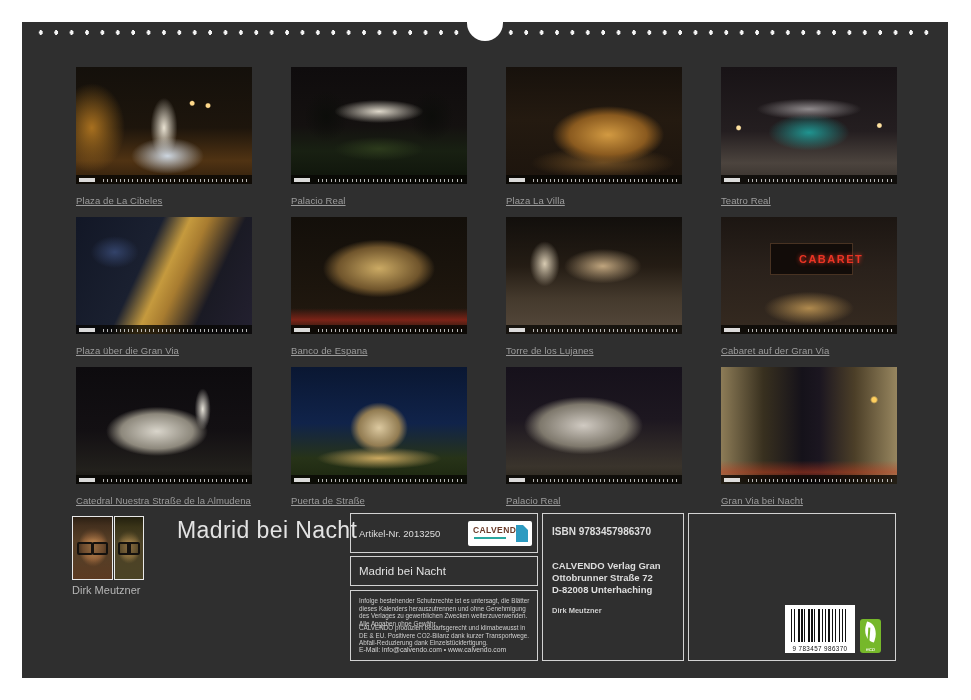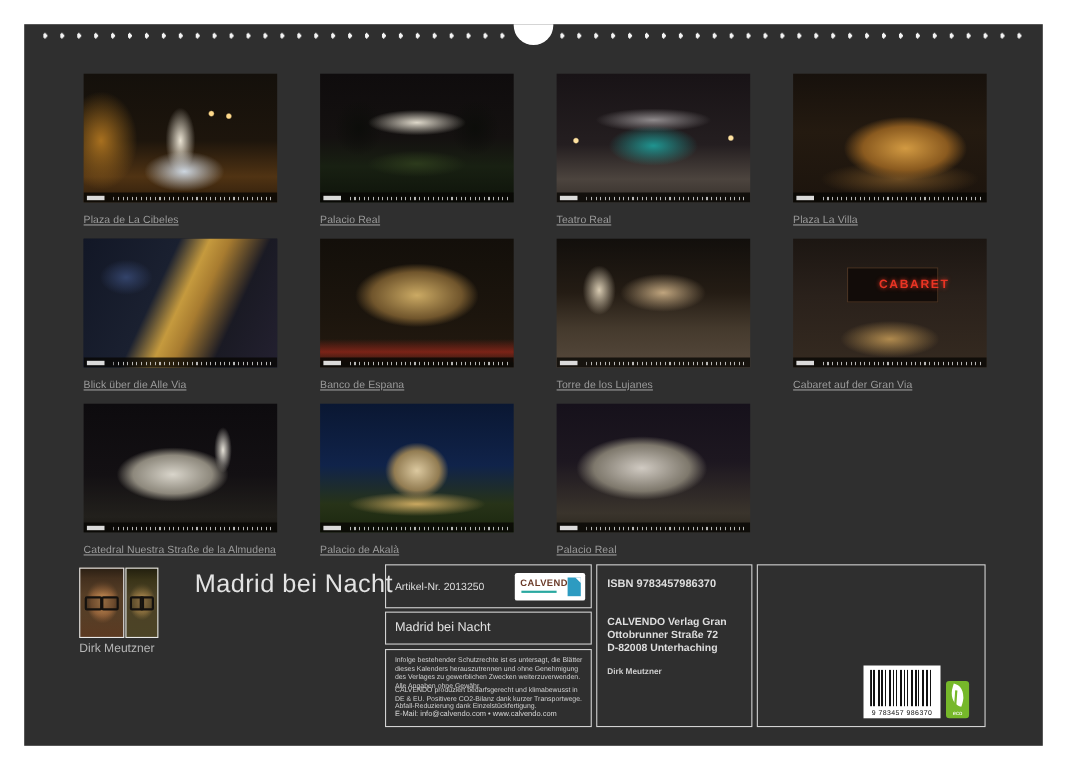--- a/index.html
+++ b/index.html
@@ -166,38 +166,38 @@
       </div>
 
       <div class="thumb">
         <div class="photo p2">
             <div class="strip"></div>
           </div>
         <div class="caption">Palacio Real</div>
       </div>
 
       <div class="thumb">
+        <div class="photo p4">
+            <div class="strip"></div>
+          </div>
+        <div class="caption">Plaza La Villa</div>
+      </div>
+
+      <div class="thumb">
         <div class="photo p3">
             <div class="strip"></div>
           </div>
         <div class="caption">Teatro Real</div>
       </div>
 
       <div class="thumb">
-        <div class="photo p4">
-            <div class="strip"></div>
-          </div>
-        <div class="caption">Plaza La Villa</div>
-      </div>
-
-      <div class="thumb">
         <div class="photo p5">
             <div class="strip"></div>
           </div>
-        <div class="caption">Blick über die Alle Via</div>
+        <div class="caption">Plaza über die Gran Via</div>
       </div>
 
       <div class="thumb">
         <div class="photo p7">
             <div class="strip"></div>
           </div>
         <div class="caption">Banco de Espana</div>
       </div>
 
       <div class="thumb">
@@ -221,30 +221,36 @@
         <div class="photo p9">
             <div class="strip"></div>
           </div>
         <div class="caption">Catedral Nuestra Straße de la Almudena</div>
       </div>
 
       <div class="thumb">
         <div class="photo p10">
             <div class="strip"></div>
           </div>
-        <div class="caption">Palacio de Akalà</div>
+        <div class="caption">Puerta de Straße</div>
       </div>
 
       <div class="thumb">
         <div class="photo p11">
             <div class="strip"></div>
           </div>
         <div class="caption">Palacio Real</div>
       </div>
 
+      <div class="thumb">
+        <div class="photo p12">
+            <div class="strip"></div>
+          </div>
+        <div class="caption">Gran Via bei Nacht</div>
+      </div>
 
     </div>
 
     <div class="author-photo">
       <div class="portrait portrait-a"></div>
       <div class="portrait portrait-b"></div>
     </div>
     <div class="author-name">Dirk Meutzner</div>
 
     <div class="big-title">Madrid bei Nacht</div>

